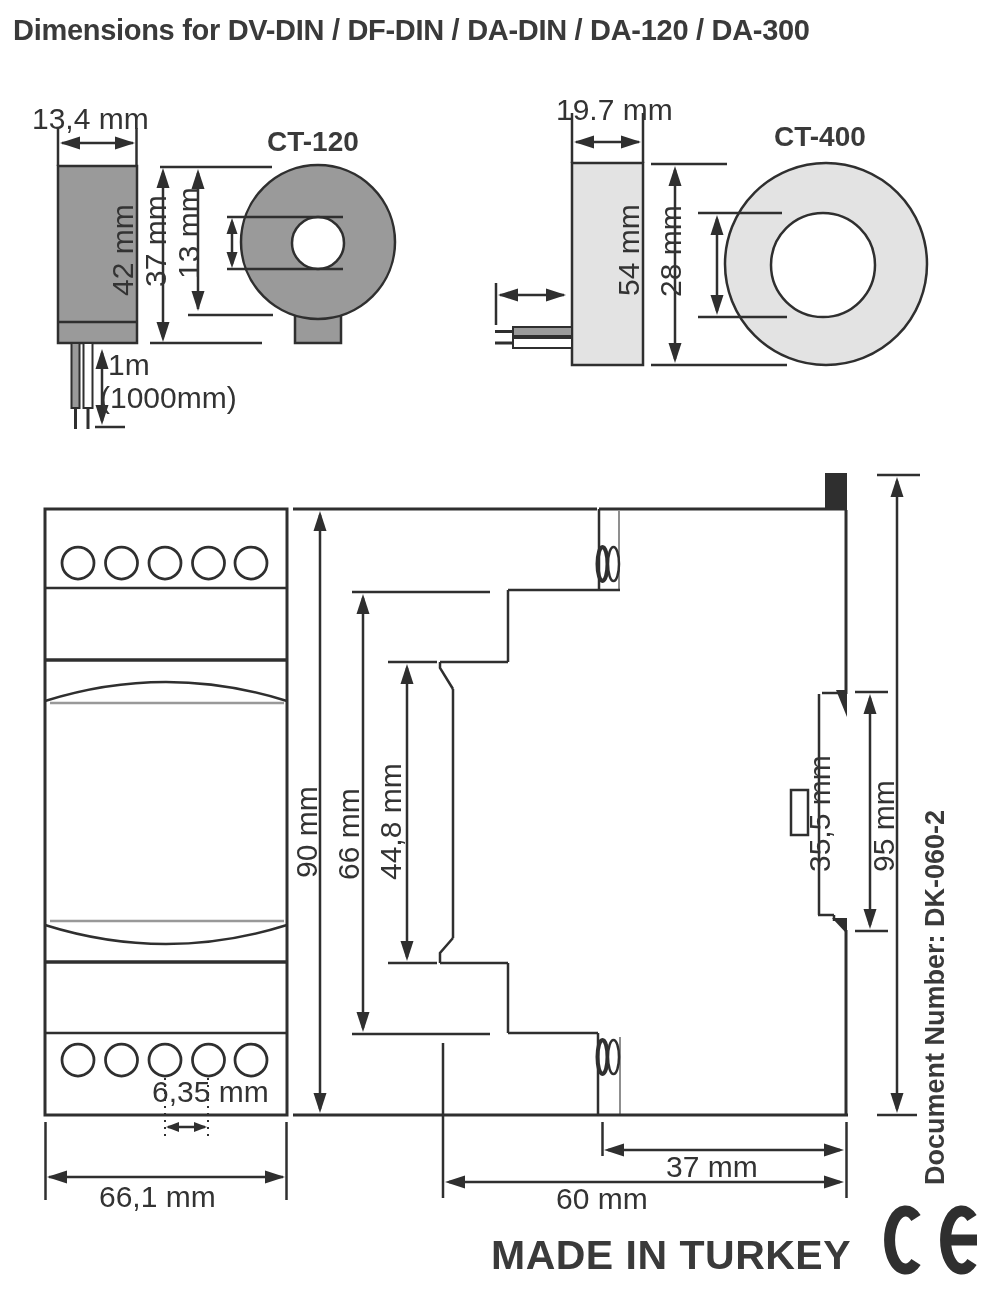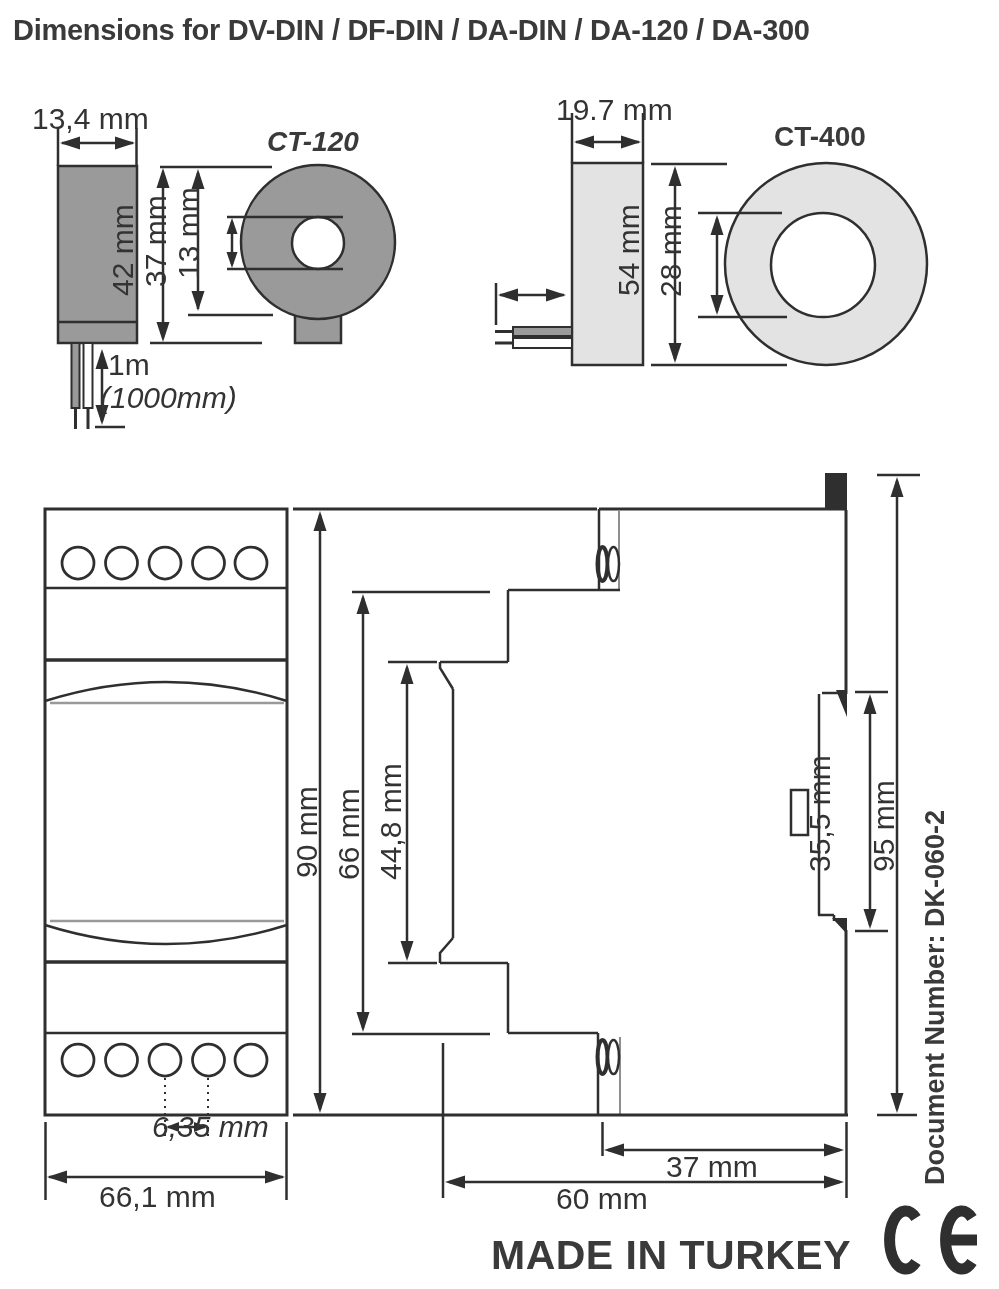--- a/index.html
+++ b/index.html
@@ -242,34 +242,34 @@
     <g stroke="#2f2f2f" stroke-width="11" fill="none">
       <path d="M 916 1218 A 16 29 0 1 0 916 1262"></path>
       <path d="M 972 1218 A 16 29 0 1 0 972 1262"></path>
       <line x1="948" y1="1240" x2="977" y2="1240"></line>
     </g>
   </svg>
 
   <div class="page-title">Dimensions for DV-DIN / DF-DIN / DA-DIN / DA-120 / DA-300</div>
 
   <div class="lbl" style="left:32px; top:104px;">13,4 mm</div>
-  <div class="lbl b" style="left:267px; top:127px;font-style:italic;">CT-120</div>
+  <div class="lbl b" style="left:267px; top:127px;">CT-120</div>
   <div class="vlbl" style="left:138px; top:266px;">42 mm</div>
   <div class="vlbl" style="left:171px; top:257px;">37 mm</div>
   <div class="vlbl" style="left:204px; top:249px;">13 mm</div>
   <div class="lbl" style="left:108px; top:350px;">1m</div>
-  <div class="lbl" style="left:100px; top:383px;font-style:italic;">(1000mm)</div>
+  <div class="lbl" style="left:100px; top:383px;">(1000mm)</div>
 
   <div class="lbl" style="left:556px; top:95px;">19.7 mm</div>
   <div class="lbl b" style="left:774px; top:122px;">CT-400</div>
   <div class="vlbl" style="left:644px; top:266px;">54 mm</div>
   <div class="vlbl" style="left:686px; top:267px;">28 mm</div>
 
   <div class="vlbl" style="left:322px; top:848px;">90 mm</div>
-  <div class="lbl" style="left:152px; top:1112px;font-style:italic;">6,35 mm</div>
+  <div class="lbl" style="left:152px; top:1077px;">6,35 mm</div>
   <div class="lbl" style="left:99px; top:1182px;">66,1 mm</div>
 
   <div class="vlbl" style="left:364px; top:850px;">66 mm</div>
   <div class="vlbl" style="left:406px; top:850px;">44,8 mm</div>
   <div class="vlbl" style="left:835px; top:842px;">35,5 mm</div>
   <div class="vlbl" style="left:899px; top:842px;">95 mm</div>
   <div class="lbl" style="left:666px; top:1152px;">37 mm</div>
   <div class="lbl" style="left:556px; top:1184px;">60 mm</div>
 
   <div class="vlbl doc" style="left:951px; top:1153px;">Document Number: DK-060-2</div>

